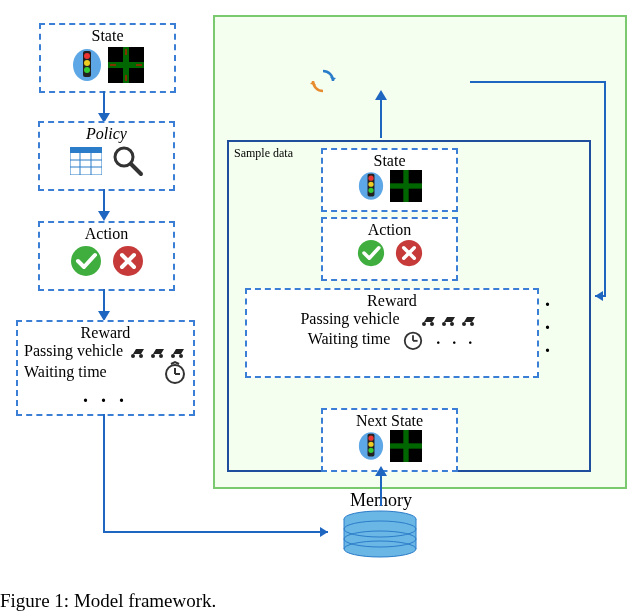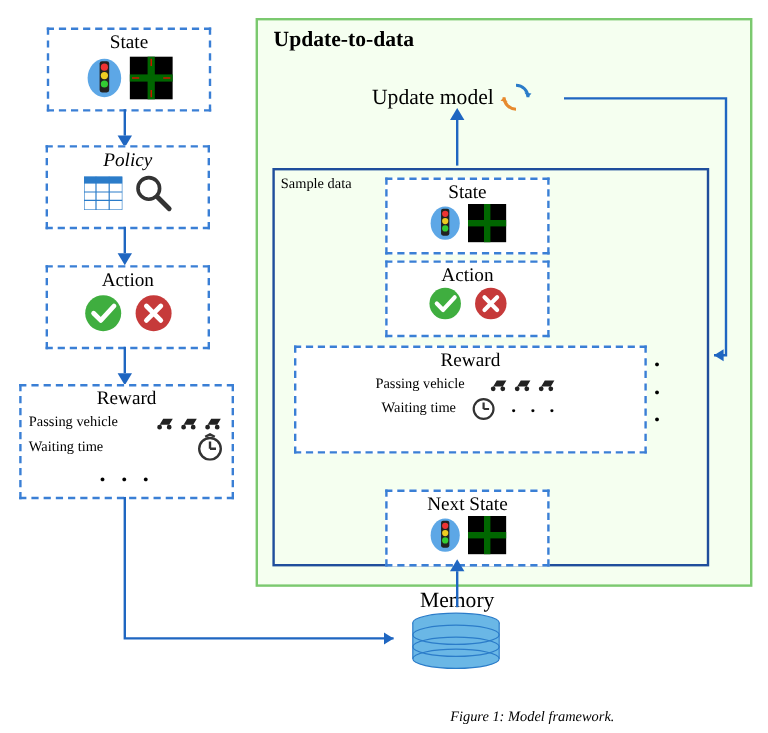--- a/index.html
+++ b/index.html
@@ -59,27 +59,26 @@
     top: -10px;
     left: -5px;
     border-left: 6px solid transparent;
     border-right: 6px solid transparent;
     border-bottom: 10px solid #1f66c1;
   }
   .memory-cyl {
     position: absolute;
   }
   .minitext {
-    font-size: 12px;
+    font-size: 16px;
   }
   .figcap {
     position: absolute;
-    font-size: 12px;
-    text-align: right;
-    font-style: italic;
+    font-size: 19px;
+    text-align: left;
   }
 </style>
 </head>
 <body>
 
 <div class="canvas">
 
   <div class="box" style="left:39px; top:23px; width:133px; height:66px;">
     <span class="title">State</span>
     <div style="display:flex;justify-content:center;align-items:center;gap:6px;margin-top:2px;">
@@ -164,24 +163,22 @@
         <line x1="12" y1="14" x2="12" y2="8" stroke="#333" stroke-width="2"></line>
         <line x1="12" y1="14" x2="17" y2="14" stroke="#333" stroke-width="2"></line>
         <path d="M8 4 L12 2 L16 4" fill="none" stroke="#333" stroke-width="2"></path>
       </svg>
     </div>
     <div class="ellipsis" style="position:static;">. . .</div>
   </div>
 
   <div class="box solid-green" style="left:213px; top:15px; width:410px; height:470px;">
   </div>
-  <span style="position:absolute;left:228px;top:22px;font-weight:bold;font-size:18px;">Update-to-data</span>
 
   <div style="position:absolute;left:310px;top:68px;display:flex;align-items:center;gap:6px;">
-    <span style="font-size:18px;">Update model</span>
     <svg width="26" height="26" viewBox="0 0 26 26">
       <path d="M13 3 A10 10 0 0 1 23 13" fill="none" stroke="#2b7cc9" stroke-width="2.5"></path>
       <polygon points="23,13 20,9 26,10" fill="#2b7cc9"></polygon>
       <path d="M13 23 A10 10 0 0 1 3 13" fill="none" stroke="#e78b2f" stroke-width="2.5"></path>
       <polygon points="3,13 6,17 0,16" fill="#e78b2f"></polygon>
     </svg>
   </div>
 
   <div class="arrow-vert up" style="left:380px; top:100px; height:38px;"></div>
 

